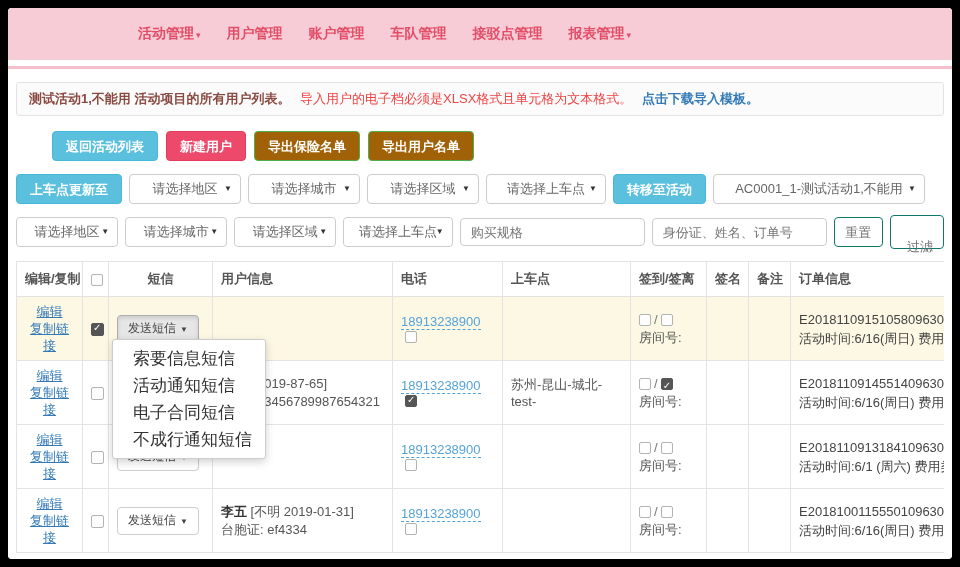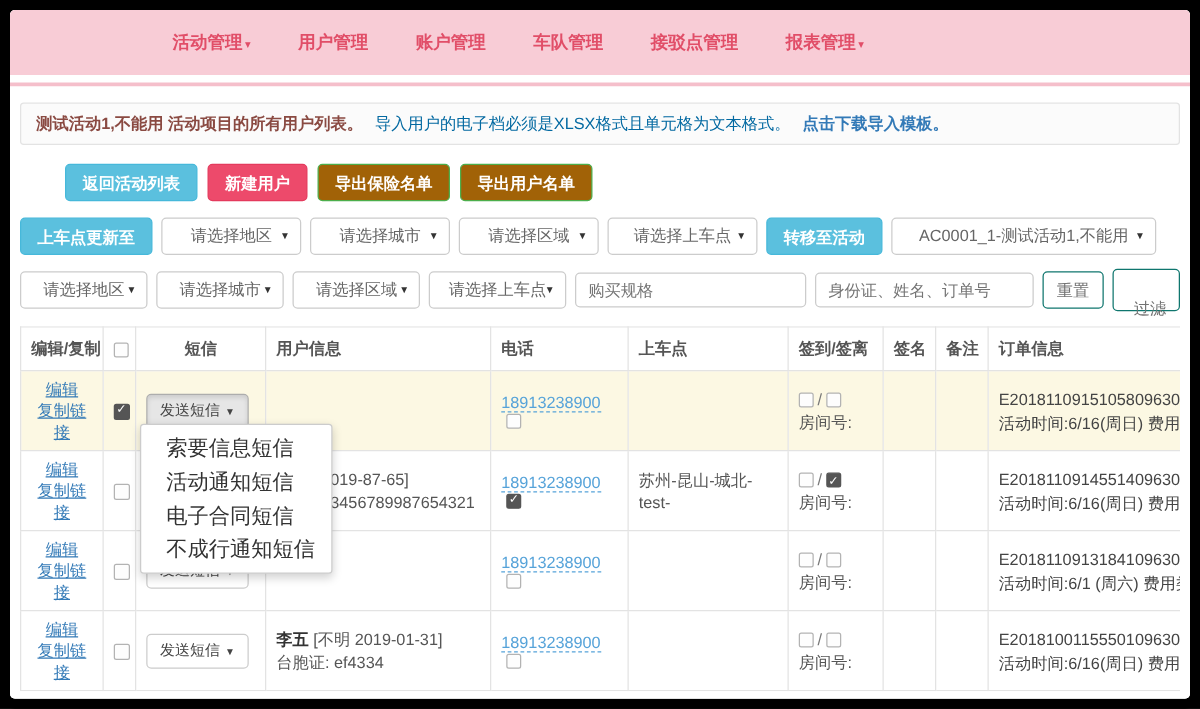--- a/index.html
+++ b/index.html
@@ -1,32 +1,32 @@
 <!DOCTYPE html>
 <html><head>
 <meta charset="utf-8">
 <style>
   html,body{margin:0;padding:0;background:#000;}
   body{width:960px;height:567px;position:relative;font-family:"Liberation Sans","DejaVu Sans",sans-serif;}
   .frame{position:absolute;inset:0;border:8px solid #000;border-radius:12px;overflow:hidden;background:#fff;}
   .content{position:relative;width:944px;height:551px;background:#fff;overflow:hidden;}
 
   
-  .navbar{height:52px;background:#f8ccd6;display:flex;align-items:center;padding-left:130px;gap:38px;}
+  .navbar{height:52px;background:#f8ccd6;display:flex;align-items:center;padding-left:130px;gap:26px;}
   .nav-item{color:#e14e68;font-size:14px;font-weight:bold;cursor:pointer;white-space:nowrap;}
   .nav-item .caret{font-size:9px;margin-left:2px;}
   .nav-underline{height:3px;background:#f5bfcb;margin-top:6px;}
 
   .pagebody{padding:0 8px;}
 
   
   .notice{margin-top:13px;border:1px solid #e3e3e3;background:#fbfbfb;border-radius:3px;
           padding:0 12px;height:32px;line-height:32px;font-size:13px;white-space:nowrap;overflow:hidden;}
   .notice .n-bold{color:#8a4a42;font-weight:bold;}
-  .notice .n-warn{color:#0369a1;margin-left:6px;}
+  .notice .n-warn{color:#ef4444;margin-left:6px;}
   .notice .n-link{color:#337ab7;font-weight:bold;margin-left:6px;cursor:pointer;}
 
   
   .actions{margin-top:15px;display:flex;gap:8px;padding-left:36px;}
   .btn{display:inline-block;border:none;border-radius:4px;color:#fff;font-size:13px;font-weight:bold;
        height:30px;line-height:30px;padding:0 13px;cursor:pointer;white-space:nowrap;}
   .btn-info{background:#5bc0de;border:1px solid #46b8da;}
   .btn-danger{background:#ed4a6b;border:1px solid #e43a5d;}
   .btn-success{background:#a16207;border:1px solid #4cae4c;text-align:right;}
 

